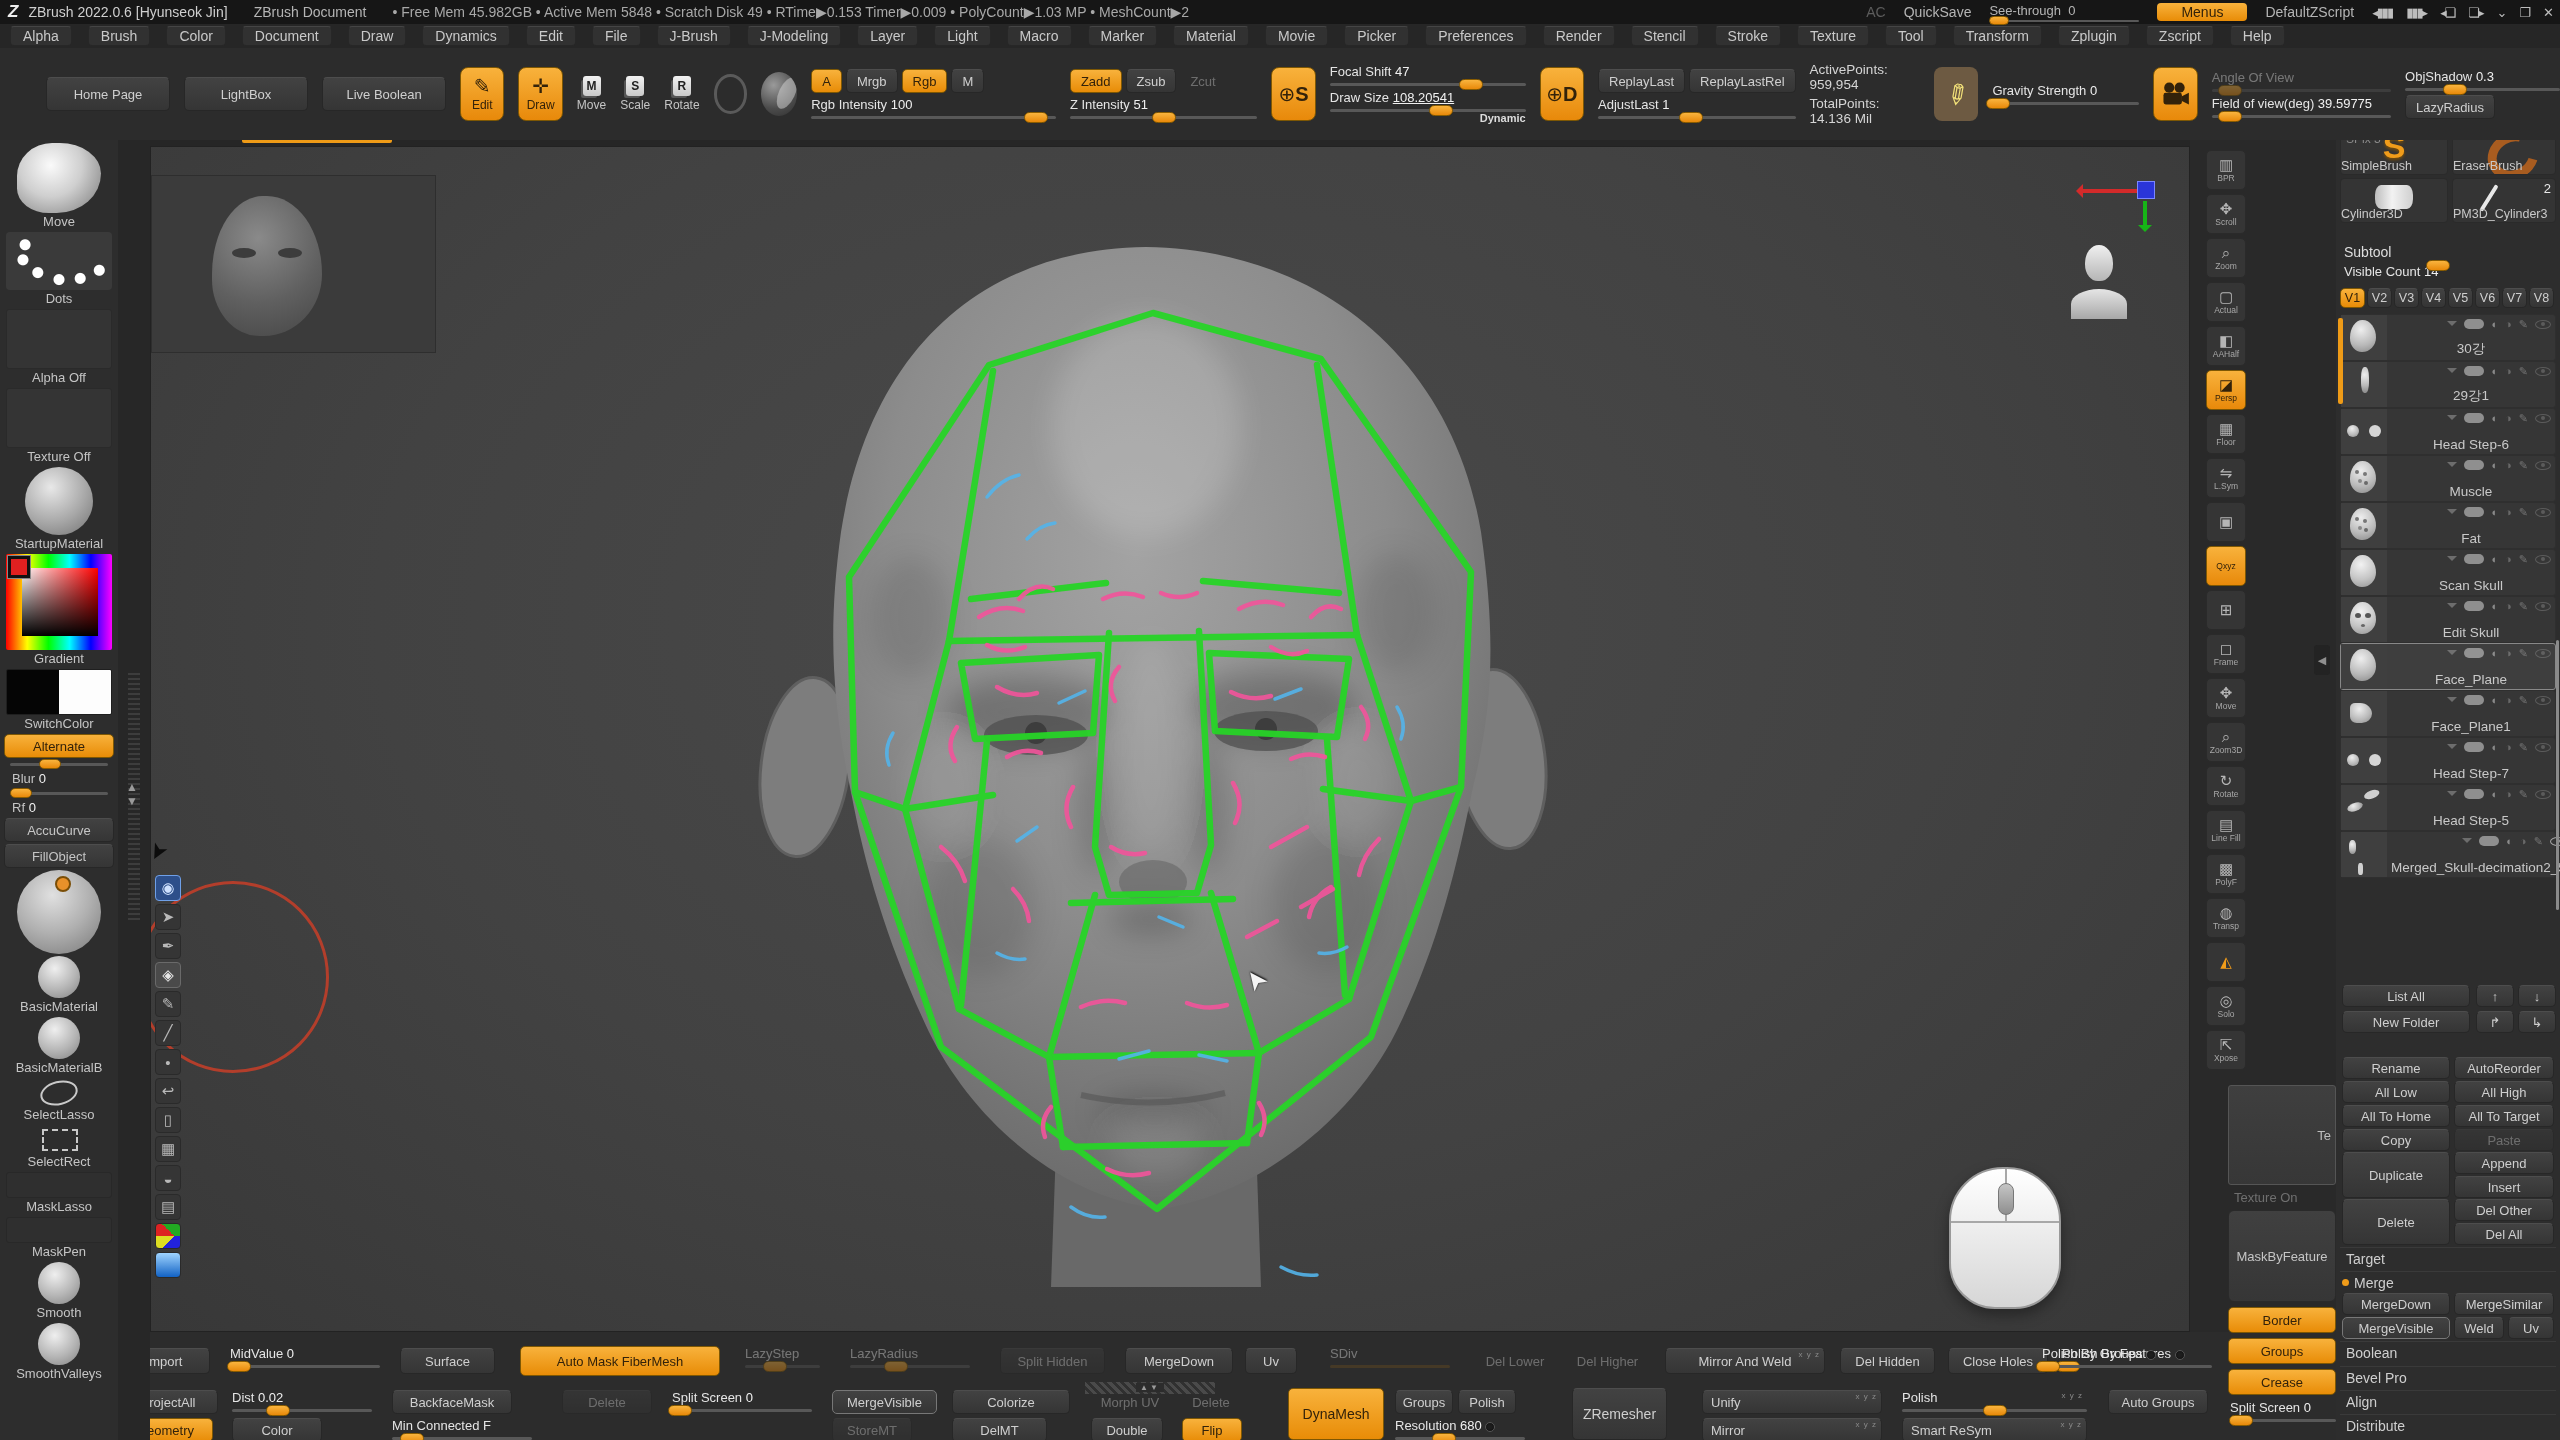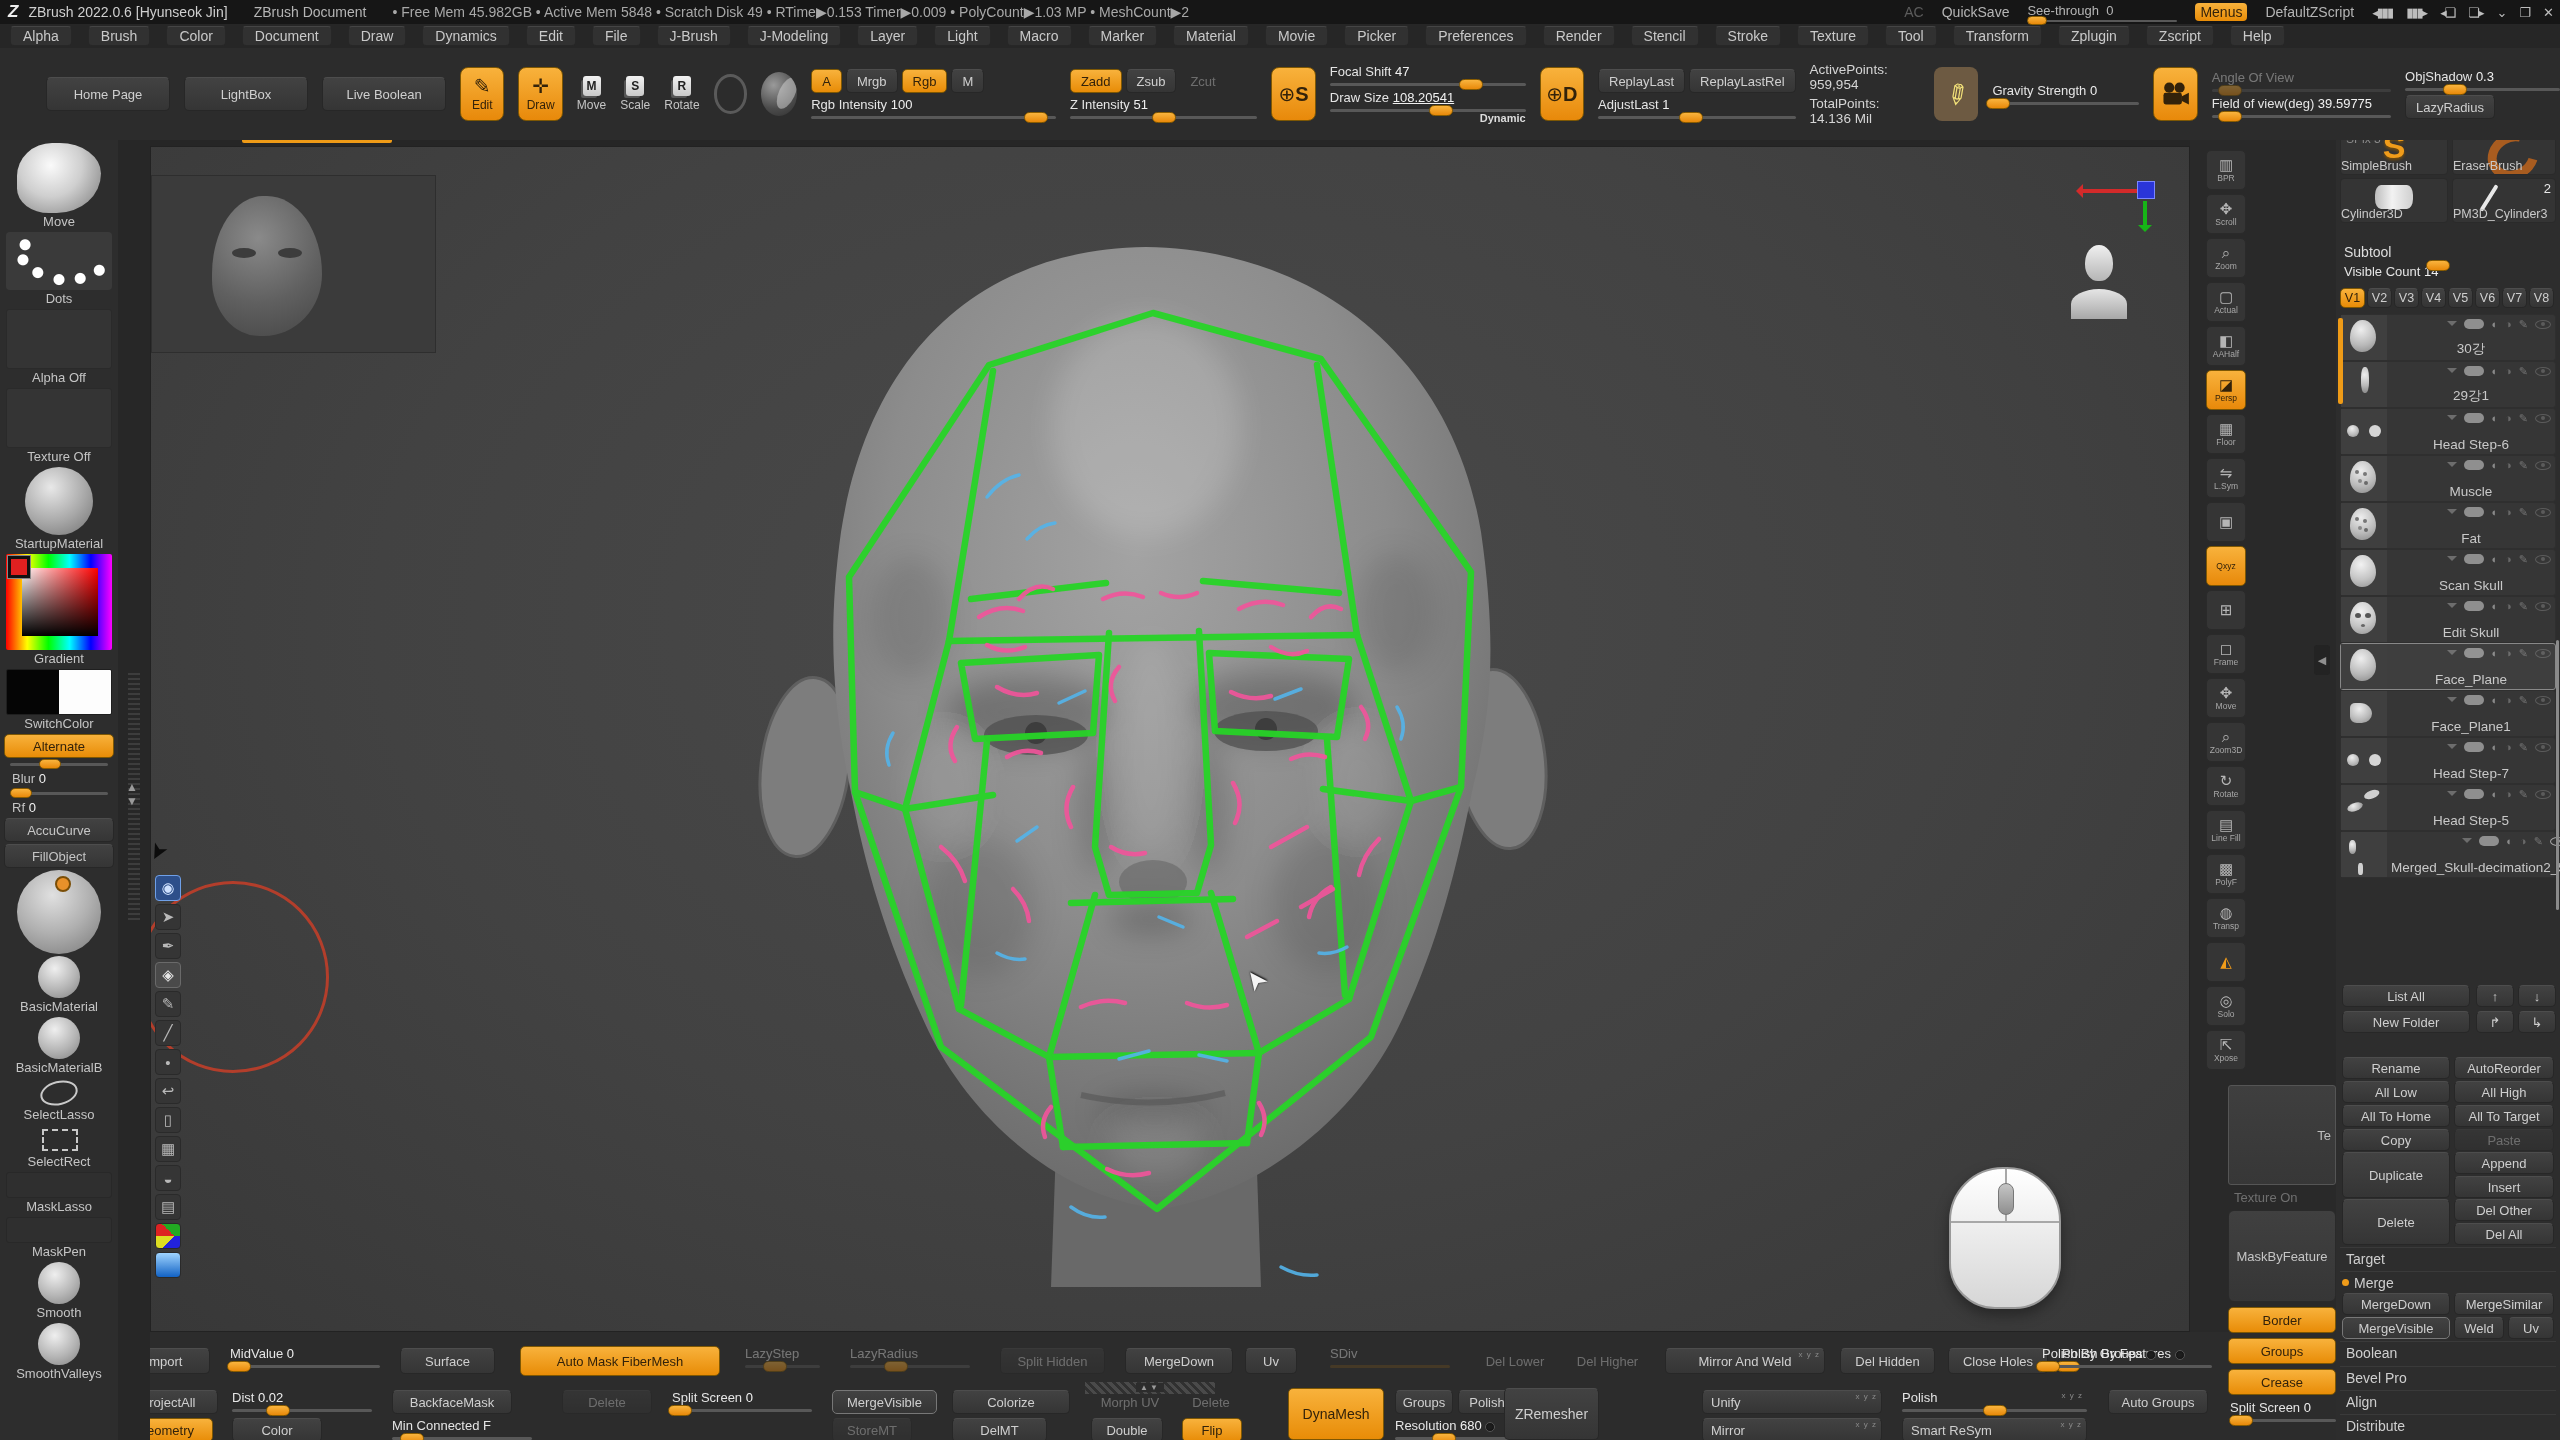--- a/index.html
+++ b/index.html
@@ -30,21 +30,21 @@
   .tb-logo{font-weight:bold;font-style:italic;color:#eee;font-size:17px;margin-right:10px}
   .tb-title{margin-right:26px;color:#cfcfcf}
   .tb-doc{margin-right:26px}
   .tb-stats{color:#a8a8a8}
   .tb-right{margin-left:auto;display:flex;align-items:center;gap:18px}
   .tb-ac{color:#5c5c5c}
   .tb-seethrough{display:flex;flex-direction:column;font-size:13px;width:150px}
   .tb-seethrough .sl-track{margin-top:2px;height:2px}
   .tb-seethrough .sl-handle{width:20px;height:9px;top:-4px}
   .tb-menus{background:linear-gradient(#f8b23c,#e88c07);color:#33220a;border-radius:4px;
-    padding:1px 5px;font-size:14px}
+    padding:1px 24px;font-size:14px}
   .tb-icons{display:flex;gap:14px;color:#bdbdbd;font-size:13px}
   .tb-icons span{letter-spacing:-2px}
 
   
   .menubar{position:absolute;left:0;top:24px;width:2560px;height:24px;background:#262626;
     display:flex;align-items:center;gap:16px;padding:0 10px;z-index:49}
   .menu-btn{background:#313131;border:1px solid #272727;border-top-color:#454545;border-radius:4px;
     font-size:14px;color:#c9c9c9;padding:1px 12px;white-space:nowrap}
 
   
@@ -1234,21 +1234,21 @@
     <button class="btn row23 on" style="left:1182px;top:86px;width:60px">Flip</button>
     <button class="btn on tallbtn" style="left:1288px;top:56px;width:96px">DynaMesh</button>
     <button class="btn row23" style="left:1395px;top:58px;width:58px">Groups</button>
     <button class="btn row23" style="left:1458px;top:58px;width:58px">Polish</button>
     <div class="sld" style="left:1395px;top:86px;width:130px">
       <span><span class="lab">Resolution</span> <span class="val">680</span> <span class="dot-toggle"></span></span>
       <span class="sl-track" style="display:block">
           <span class="sl-handle" style="left: 38%;"></span>
         </span>
     </div>
-    <button class="btn tallbtn" style="left:1504px;top:56px;width:95px">ZRemesher</button>
+    <button class="btn tallbtn" style="left:1572px;top:56px;width:95px">ZRemesher</button>
     <button class="btn row23 xyz" style="left:1702px;top:58px;width:180px;justify-content:flex-start">Unify</button>
     <button class="btn row23 xyz" style="left:1702px;top:86px;width:180px;justify-content:flex-start">Mirror</button>
     <div class="sld xyz" style="left:1902px;top:58px;width:185px">
       <span class="lab">Polish</span>
       <span class="sl-track" style="display:block">
           <span class="sl-handle" style="left: 50%;"></span>
         </span>
     </div>
     <button class="btn row23 xyz" style="left:1902px;top:86px;width:185px;justify-content:flex-start">Smart ReSym</button>
     <button class="btn row23" style="left:2108px;top:58px;width:100px">Auto Groups</button>

